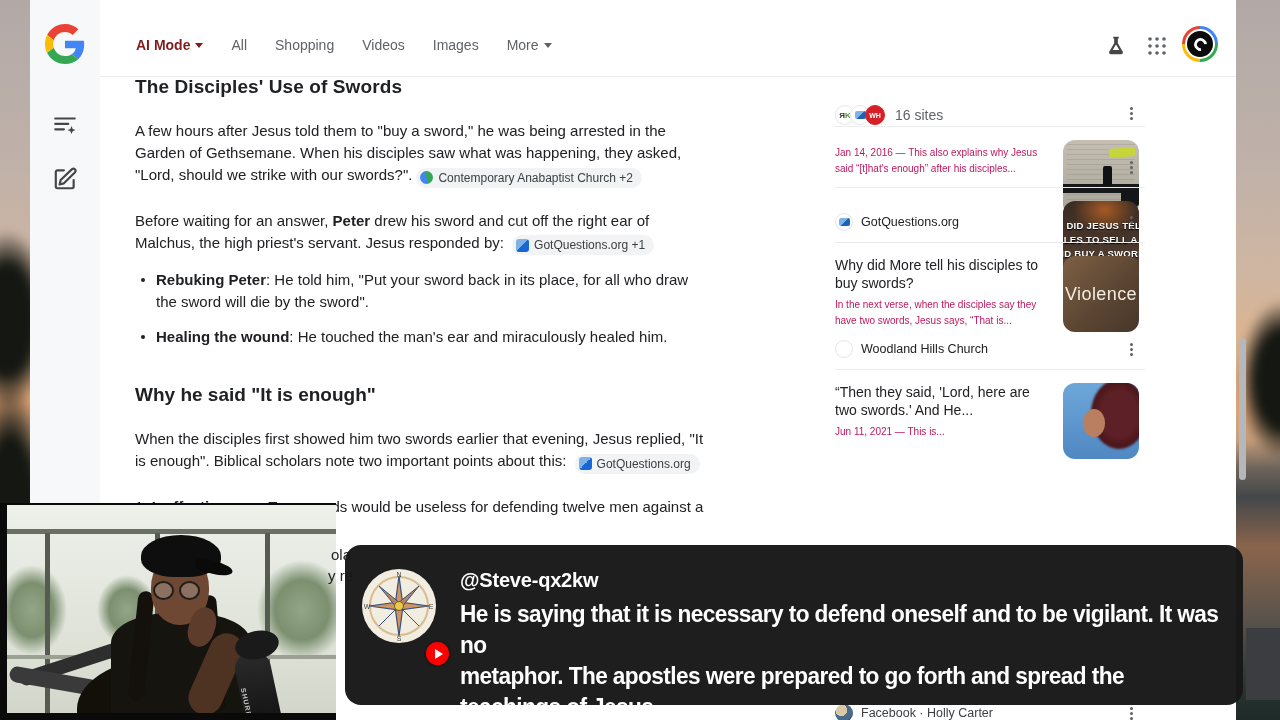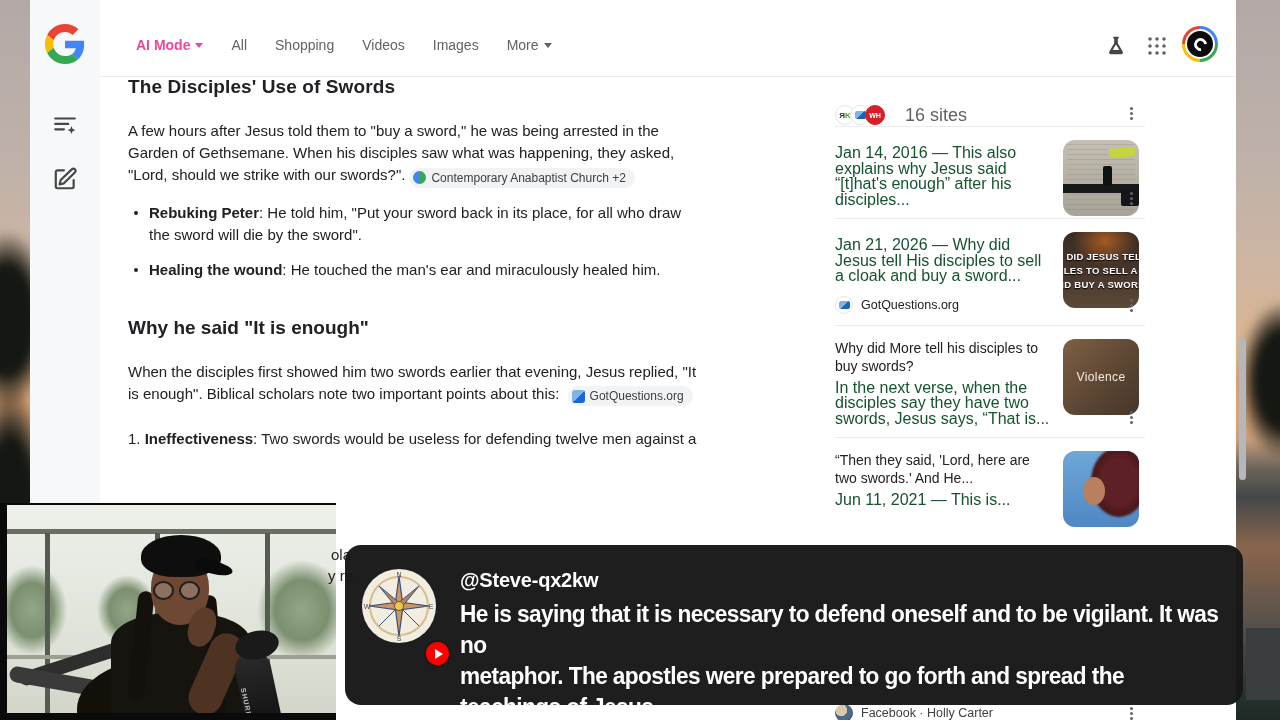--- a/index.html
+++ b/index.html
@@ -20,33 +20,33 @@
   .app { position:absolute; left:30px; top:0; width:1206px; height:720px; background:#fff; z-index:1; }
 
   
   .rail { position:absolute; left:0; top:0; width:70px; height:720px; background:#f7f8f9; }
   .g-logo { position:absolute; left:15px; top:24px; width:40px; height:40px; }
   .rail-ic { position:absolute; left:22px; width:26px; height:26px; color:#444746; }
   .ic-hist { top:112px; } .ic-comp { top:166px; }
 
   
   .nav { position:absolute; left:106px; top:30px; height:30px; display:flex; align-items:center; gap:28px; font-size:14px; color:#5f6368; }
-  .nav .active { color:#ec4899; font-weight:700; }
+  .nav .active { color:#7f1d1d; font-weight:700; }
   .caret { display:inline-block; margin-left:5px; width:0; height:0; border-left:4px solid transparent; border-right:4px solid transparent; border-top:5px solid currentColor; vertical-align:2px; }
   .nav-divider { position:absolute; left:70px; top:76px; width:1136px; height:1px; background:#ececec; }
   .top-ic { position:absolute; top:34px; color:#444746; }
   .flask { left:1075px; } .grid9 { left:1118px; top:37px; }
   .avatar-ring { position:absolute; left:1152px; top:26px; width:36px; height:36px; border-radius:50%;
     background:conic-gradient(#4285f4 0 90deg,#34a853 90deg 180deg,#fbbc05 180deg 270deg,#ea4335 270deg 360deg);
     display:flex; align-items:center; justify-content:center; }
   .avatar-core { width:30px; height:30px; border-radius:50%; background:#0b0b0b; border:2px solid #fff; display:flex; align-items:center; justify-content:center; }
   .avatar-glyph { width:13px; height:13px; border:3.5px solid #fff; border-radius:50%; border-right-color:transparent; transform:rotate(40deg); }
 
   
-  .article { position:absolute; left:98px; top:76px; width:600px; color:#202124; }
+  .article { position:absolute; left:105px; top:76px; width:600px; color:#202124; }
   .h1 { font-size:19px; font-weight:700; letter-spacing:.1px; }
   .para { margin-top:22px; font-size:15px; line-height:22px; width:578px; }
   .chip { display:inline-flex; align-items:center; gap:5px; height:20px; padding:0 9px 0 4px; margin-left:4px; background:#f1f3f4; border-radius:11px; font-size:12px; color:#3c4043; vertical-align:-4px; white-space:nowrap; }
   .chip-ic { width:13px; height:13px; border-radius:50%; flex:0 0 13px; }
   .ic-anab { background:conic-gradient(#34a853 0 180deg,#4285f4 180deg 360deg); }
   .ic-gq { background:linear-gradient(135deg,#7fb3e8 0 50%,#1967d2 50% 100%); border-radius:3px; }
   .ic-biblia { background:#1967d2; box-shadow:inset 0 0 0 3px #1967d2, inset 0 0 0 5px #fff; }
   .ul { margin-top:14px; }
   .li { position:relative; padding-left:21px; margin-top:13px; font-size:15px; line-height:22px; width:578px; }
   .li::before { content:""; position:absolute; left:6px; top:9px; width:4px; height:4px; border-radius:50%; background:#202124; }
@@ -58,40 +58,40 @@
 
   
   .sources { position:absolute; left:805px; top:96px; width:310px; z-index:2; }
   .src-head { position:relative; height:30px; padding-top:8px; display:flex; align-items:center; }
   .fav-stack { display:flex; }
   .fav { width:20px; height:20px; border-radius:50%; border:1px solid #e6e6e6; background:#fff; display:flex; align-items:center; justify-content:center; font-size:8px; font-weight:700; }
   .fav + .fav { margin-left:-5px; }
   .fav-rk .ya { color:#333; } .fav-rk .kk { color:#4a9d2d; }
   .fav-gq2 { background:#fff; } .fav-gq2 i { display:block; width:11px; height:8px; background:linear-gradient(135deg,#7fb3e8 0 50%,#1a66b5 50% 100%); border-radius:2px; }
   .fav-wh { background:#d61f26; border-color:#d61f26; color:#fff; font-size:7px; }
-  .count { margin-left:20px; font-size:18px; color:#5f6368; }
+  .count { margin-left:10px; font-size:14px; color:#5f6368; }
   .kebab { position:absolute; right:12px; width:3px; height:3px; border-radius:50%; background:#5f6368; box-shadow:0 -5px 0 #5f6368, 0 5px 0 #5f6368; }
   .src-card { position:relative; border-top:1px solid #ececec; padding:13px 0 11px; }
   .src-card:first-of-type { border-top:none; }
   .card-title { width:218px; font-size:14px; font-weight:500; line-height:18px; color:#202124; }
-  .card-snip { width:218px; margin-top:5px; font-size:16px; line-height:15.5px; color:#14532d; }
+  .card-snip { width:218px; margin-top:5px; font-size:10px; line-height:15.5px; color:#be185d; }
   .card-srcrow { display:flex; align-items:center; gap:8px; margin-top:12px; font-size:12.5px; color:#202124; }
   .fav-s { width:18px; height:18px; border-radius:50%; border:1px solid #e6e6e6; background:#fff; display:flex; align-items:center; justify-content:center; font-size:7px; font-weight:700; flex:0 0 18px; }
   .srcrow-kebab { top:auto; bottom:18px; }
   .thumb { position:absolute; right:6px; top:13px; width:76px; height:76px; border-radius:12px; overflow:hidden; }
   .thumb1 { background:linear-gradient(180deg,#c4beb3 0%,#b3aea2 60%,#a8a398 100%); }
   .thumb1 .news { position:absolute; inset:4px; background:repeating-linear-gradient(180deg,rgba(95,95,90,.28) 0 1px,transparent 1px 5px); opacity:.6; }
   .thumb1 .hl { position:absolute; right:4px; top:8px; width:26px; height:9px; background:#c6d63a; transform:rotate(-4deg); }
   .thumb1 .barrel { position:absolute; left:0; top:44px; width:76px; height:9px; background:#17181a; }
   .thumb1 .sight { position:absolute; left:40px; top:26px; width:9px; height:20px; background:#101113; border-radius:2px; }
   .thumb1 .stock { position:absolute; left:58px; top:50px; width:18px; height:16px; background:#141518; border-radius:2px; }
   .thumb2 { background:radial-gradient(60% 45% at 55% 12%,#a55a24 0%,rgba(90,50,25,0) 70%),linear-gradient(180deg,#3c2d23 0%,#46352a 55%,#5d4a38 100%); display:flex; flex-direction:column; justify-content:center; gap:3px; }
   .thumb2 div { white-space:nowrap; font-size:9.5px; font-weight:700; color:#fff; letter-spacing:.3px; text-shadow:0 1px 1px #000; margin-left:-6px; }
   .thumb3 { background:linear-gradient(135deg,#7e6044 0%,#5c4633 55%,#46362a 100%); display:flex; align-items:center; justify-content:center; }
-  .thumb3 span { color:#f4ece2; font-size:12px; letter-spacing:.4px; }
+  .thumb3 span { color:#f4ece2; font-size:18px; letter-spacing:.4px; }
   .thumb4 { background:linear-gradient(180deg,#6ea7d9 0%,#4f88c2 100%); }
   .thumb4 .hair { position:absolute; right:-8px; top:-4px; width:56px; height:70px; border-radius:50%; background:radial-gradient(closest-side,#5d2026 65%,#471418 100%); filter:blur(1px); }
   .thumb4 .face { position:absolute; right:34px; top:26px; width:22px; height:28px; border-radius:50%; background:#b97f60; }
   .src-footer { position:absolute; left:805px; top:697px; width:310px; border-top:1px solid #e8eaed; padding-top:6px; display:flex; align-items:center; gap:8px; font-size:12.5px; color:#3c4043; z-index:2; }
   .fav-fb { width:18px; height:18px; border-radius:50%; background:radial-gradient(circle at 35% 35%,#d9c9a8 0 35%,#4a6a8a 36% 70%,#30405a 71% 100%); flex:0 0 18px; }
   .src-footer .kebab { right:12px; top:auto; }
 
   
   .scrollbar { position:absolute; left:1239px; top:338px; width:7px; height:142px; border-radius:4px; background:#b4b8bc; z-index:3; }
 
@@ -193,20 +193,24 @@
           <div class="avatar-glyph"></div>
         </div>
     </div>
 
     <div class="article">
       <div class="h1">The Disciples' Use of Swords</div>
       <div class="para"><span>A few hours after Jesus told them to "buy a sword," he was being arrested in the Garden of Gethsemane. When his disciples saw what was happening, they asked, "Lord, should we strike with our swords?".</span><span class="chip">
             <span class="chip-ic ic-anab"></span>
             <span>Contemporary Anabaptist Church +2</span>
           </span></div>
+      <div class="para"><span>Before waiting for an answer, </span><b>Peter</b><span> drew his sword and cut off the right ear of Malchus, the high priest's servant. Jesus responded by:</span> <span class="chip">
+            <span class="chip-ic ic-gq"></span>
+            <span>GotQuestions.org +1</span>
+          </span></div>
       <div class="ul">
         <div class="li"><b>Rebuking Peter</b><span>: He told him, "Put your sword back in its place, for all who draw the sword will die by the sword".</span></div>
         <div class="li"><b>Healing the wound</b><span>: He touched the man's ear and miraculously healed him.</span></div>
       </div>
       <div class="h2">Why he said "It is enough"</div>
       <div class="para"><span>When the disciples first showed him two swords earlier that evening, Jesus replied, "It is enough". Biblical scholars note two important points about this:</span> <span class="chip">
             <span class="chip-ic ic-gq"></span>
             <span>GotQuestions.org</span>
           </span></div>
       <div class="ol-item"><span>1.</span>&nbsp;<b>Ineffectiveness</b><span>: Two swords would be useless for defending twelve men against a</span></div>
@@ -234,38 +238,41 @@
             <div class="news"></div>
             <div class="hl"></div>
             <div class="barrel"></div>
             <div class="sight"></div>
             <div class="stock"></div>
           </div>
         <span class="kebab srcrow-kebab"></span>
       </div>
 
       <div class="src-card">
-        <div class="card-snip">Jan 21, 2026 — Why did Jesus tell His disciples to sell a cloak and buy a sword...</div>
         <div class="card-srcrow">
           <span class="fav-s fav-gq2">
               <i></i>
             </span>
           <span>GotQuestions.org</span>
         </div>
         <div class="thumb thumb2">
           <div>Y DID JESUS TELL D</div>
           <div>PLES TO SELL A CL</div>
           <div>ND BUY A SWORD S</div>
         </div>
         <span class="kebab srcrow-kebab"></span>
       </div>
 
       <div class="src-card">
         <div class="card-title">Why did More tell his disciples to buy swords?</div>
         <div class="card-snip">In the next verse, when the disciples say they have two swords, Jesus says, “That is...</div>
+        <div class="card-srcrow">
+          <span class="fav-s fav-wh">WH</span>
+          <span>Woodland Hills Church</span>
+        </div>
         <div class="thumb thumb3">
             <span>Violence</span>
           </div>
         <span class="kebab srcrow-kebab"></span>
       </div>
 
       <div class="src-card">
         <div class="card-title">“Then they said, 'Lord, here are two swords.' And He...</div>
         <div class="card-snip">Jun 11, 2021 — This is...</div>
         <div class="thumb thumb4">

